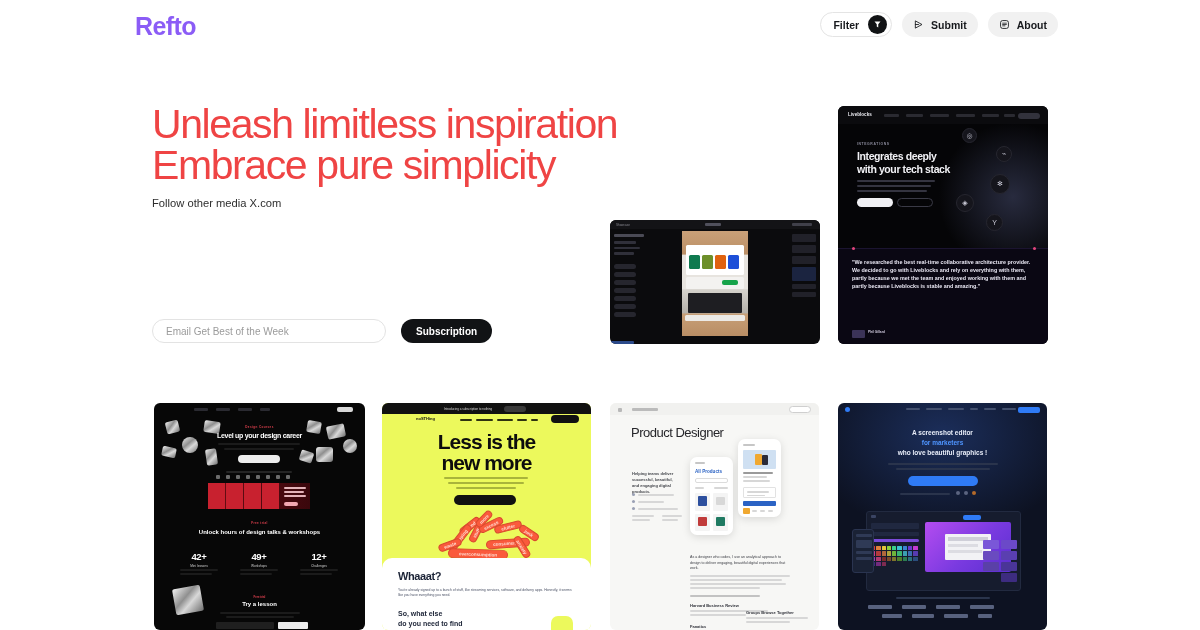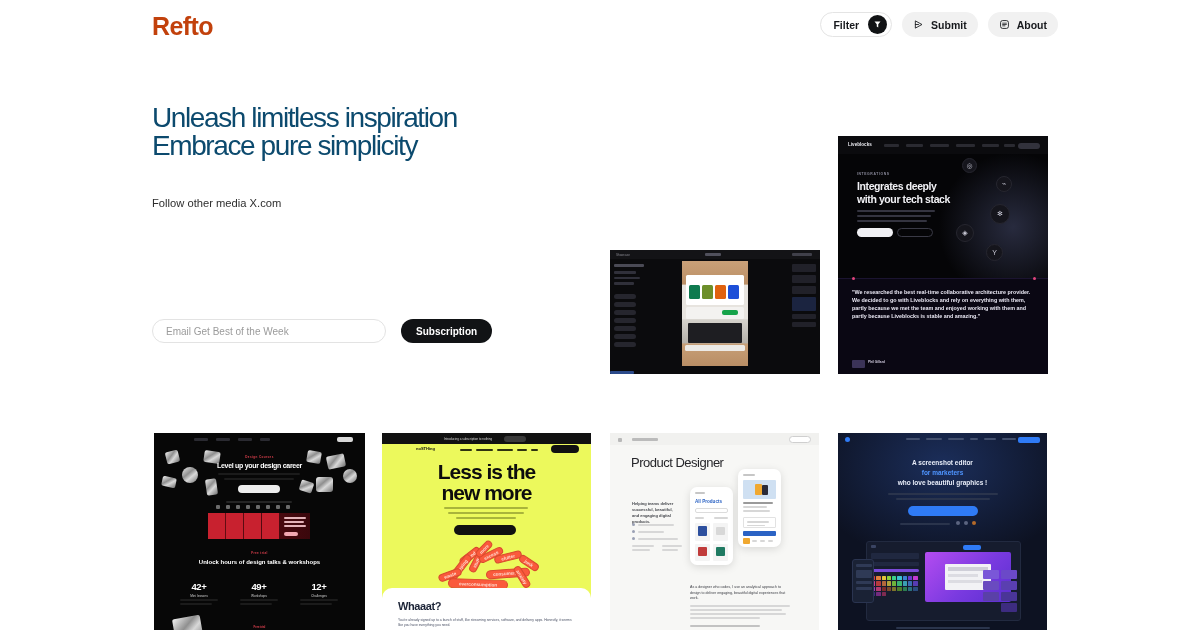--- a/index.html
+++ b/index.html
@@ -11,45 +11,45 @@
     overflow: hidden;
   }
 
   
   .header {
     position: absolute; top: 0; left: 0;
     width: 1200px; height: 50px;
     display: flex; align-items: center;
   }
   .logo {
-    position: absolute; left: 152px; top: 12px;
+    position: absolute; left: 135px; top: 12px;
     font-size: 25px; font-weight: 700;
-    letter-spacing: -0.6px; color: #c2410c;
+    letter-spacing: -0.6px; color: #8b5cf6;
   }
   .nav { position: absolute; right: 142px; top: 12px; display: flex; gap: 10px; align-items: center; }
   .pill {
     display: flex; align-items: center; gap: 7px;
     height: 25px; border-radius: 14px;
     font-size: 10.5px; font-weight: 600; color: #16181c;
     background: #f1f1f1; padding: 0 11px;
     white-space: nowrap;
   }
   .pill.filter { background: #ffffff; border: 1px solid #e4e4e4; padding: 0 4px 0 12px; gap: 9px; }
   .icon-circle {
     width: 19px; height: 19px; border-radius: 50%;
     background: #111315; display: flex; align-items: center; justify-content: center;
     flex: none;
   }
   .ic { display: block; flex: none; }
 
   
   .hero-title {
     position: absolute; left: 152px; top: 104px;
-    font-size: 28px; line-height: 1.0;
-    font-weight: 400; letter-spacing: -1.4px; color: #0c4a6e;
+    font-size: 41px; line-height: 1.0;
+    font-weight: 400; letter-spacing: -1.4px; color: #ef4444;
     white-space: nowrap;
   }
   .hero-title span { display: block; }
   .hero-list {
     position: absolute; left: 152px; top: 195px;
     font-size: 11.2px; line-height: 17.3px; color: #2d2d2d;
   }
   .hero-list span { display: block; }
 
   .form { position: absolute; left: 152px; top: 319px; display: flex; align-items: center; gap: 15px; }
@@ -61,21 +61,21 @@
   }
   .email-input::placeholder { color: #9b9b9b; }
   .sub-btn {
     height: 24px; border: none; border-radius: 13px;
     background: #111315; color: #fff;
     font-family: "Liberation Sans", sans-serif;
     font-size: 10px; font-weight: 700; padding: 0 15px; cursor: pointer;
   }
 
   
-  .card { position: absolute; border-radius: 0; overflow: hidden; margin-top: 30px; }
+  .card { position: absolute; border-radius: 6px; overflow: hidden; }
   .shot { position: absolute; inset: 0; overflow: hidden; }
 
   
   .tbar { position: absolute; left: 0; right: 0; top: 0; display: flex; align-items: center; }
   .dot { border-radius: 50%; }
   .txt { position: absolute; white-space: nowrap; }
   .bx { position: absolute; }
 
   
   #cardA { left: 838px; top: 106px; width: 210px; height: 238px; background: #050507; }

